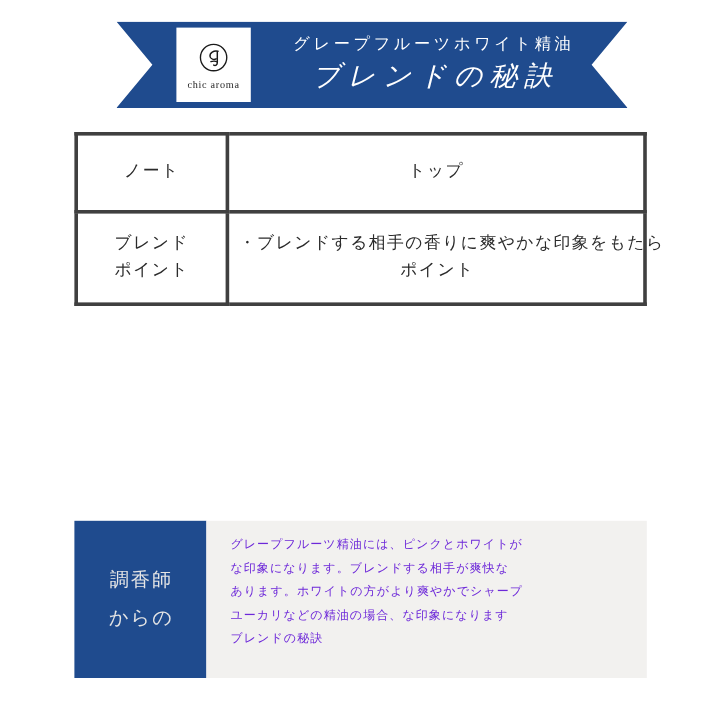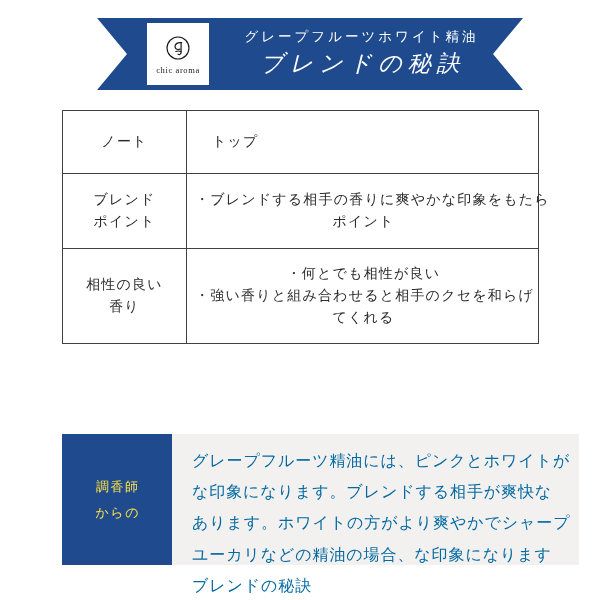--- a/index.html
+++ b/index.html
@@ -100,34 +100,35 @@
   
   .spec-table {
     position: absolute;
     left: 62px;
     top: 110px;
     width: 477px;
     border-collapse: collapse;
     table-layout: fixed;
   }
   .spec-table td {
-    border: 1px solid #404040;
+    border: 3px solid #404040;
     vertical-align: middle;
     padding: 0;
   }
   .spec-table td.label {
     width: 115px;
     text-align: center;
     font-size: 14px;
     letter-spacing: 1.2px;
     line-height: 1.55;
     padding: 9px 4px;
     color: #2b2b2b;
   }
   .spec-table td.value {
+    text-align: center;
     font-size: 14px;
     letter-spacing: 1.2px;
     line-height: 1.55;
     padding: 9px 25px;
     color: #2b2b2b;
   }
   .spec-table td.value.left {
     text-align: center;
     padding: 9px 6px 9px 8px;
   }
@@ -142,35 +143,35 @@
     position: absolute;
     left: 62px;
     top: 434px;
     width: 477px;
     height: 131px;
     display: flex;
   }
   .message-label {
     flex: 0 0 110px;
     background: #1f4b8e;
-    color: #fde047;
+    color: #e5e5e5;
     display: flex;
     flex-direction: column;
     align-items: center;
     justify-content: center;
-    font-size: 13px;
+    font-size: 16px;
     letter-spacing: 1.6px;
     line-height: 2.0;
     text-indent: 1.6px;
   }
   .message-body {
     flex: 1 1 auto;
     background: #f2f1ef;
-    color: #0369a1;
-    font-size: 16px;
+    color: #6d28d9;
+    font-size: 10px;
     letter-spacing: 0.9px;
     line-height: 1.95;
     padding: 11px 8px 10px 20px;
     box-sizing: border-box;
   }
   .msg-line { display: block; white-space: nowrap; }
 </style>
 </head>
 <body>
 
@@ -208,31 +209,20 @@
       <tr class="row-tall">
         <td class="label">
           <span class="val-line">ブレンド</span>
           <span class="val-line">ポイント</span>
         </td>
         <td class="value left">
           <span class="val-line">・ブレンドする相手の香りに爽やかな印象をもたら</span>
           <span class="val-line">ポイント</span>
         </td>
       </tr>
-      <tr class="row-xtall">
-        <td class="label">
-          <span class="val-line">相性の良い</span>
-          <span class="val-line">香り</span>
-        </td>
-        <td class="value left">
-          <span class="val-line">・何とでも相性が良い</span>
-          <span class="val-line">・強い香りと組み合わせると相手のクセを和らげ</span>
-          <span class="val-line">てくれる</span>
-        </td>
-      </tr>
     </tbody>
   </table>
 
   <div class="message">
     <div class="message-label">
       <span>調香師</span>
       <span>からの</span>
     </div>
     <div class="message-body">
       <span class="msg-line">グレープフルーツ精油には、ピンクとホワイトが</span>

